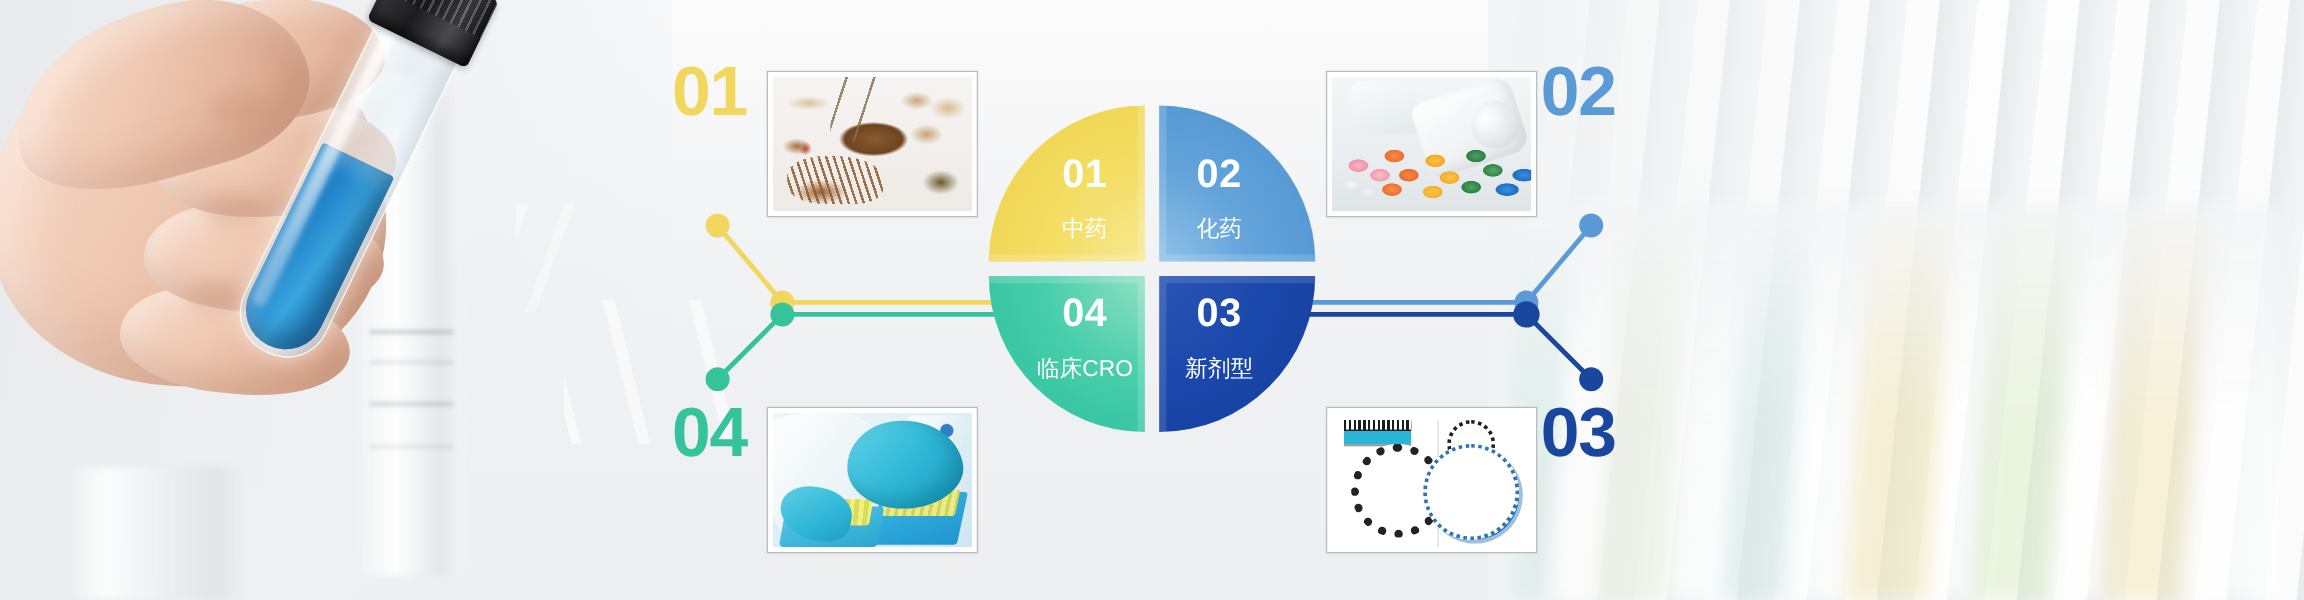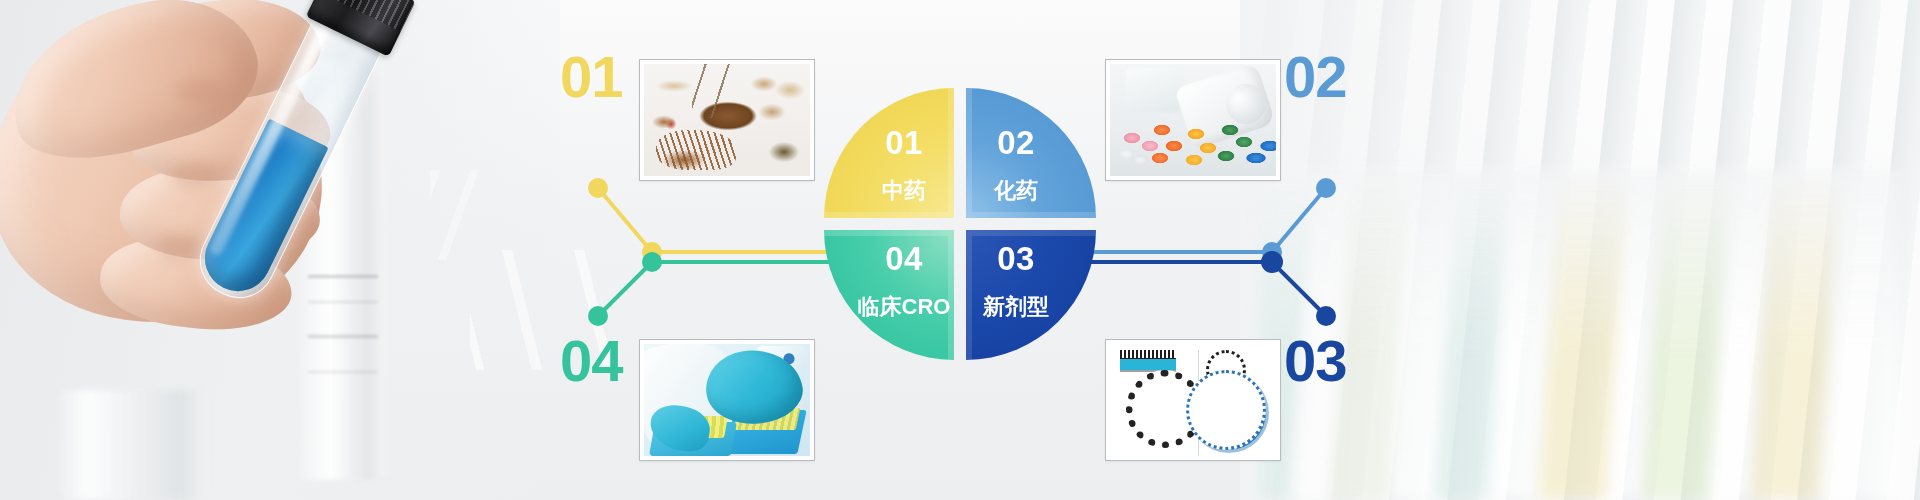--- a/index.html
+++ b/index.html
@@ -169,21 +169,21 @@
   
   #wheel{
     position:absolute;left:824px;top:88px;width:272px;height:272px;
   }
   .quad{
     position:absolute;width:130px;height:130px;overflow:hidden;
     display:flex;flex-direction:column;align-items:center;justify-content:center;
     color:#ffffff;box-sizing:border-box;
   }
   .quad .qnum{font-size:33px;font-weight:bold;line-height:1;letter-spacing:.5px;}
-  .quad .qlabel{font-size:22px;margin-top:21px;line-height:1;font-weight:bold;}
+  .quad .qlabel{font-size:19px;margin-top:21px;line-height:1;}
   #q1{left:0;top:0;border-radius:130px 0 0 0;
       background:radial-gradient(circle at 100% 100%,#f7e890 0%,#f3dd63 45%,#eed046 100%);
       box-shadow:inset -6px -6px 0 0 rgba(255,255,255,.18);}
   #q2{left:142px;top:0;border-radius:0 130px 0 0;
       background:radial-gradient(circle at 0% 100%,#8fc1e8 0%,#62a3da 42%,#4b91cf 100%);
       box-shadow:inset 6px -6px 0 0 rgba(255,255,255,.16);}
   #q4{left:0;top:142px;border-radius:0 0 0 130px;
       background:radial-gradient(circle at 100% 0%,#8fe0c2 0%,#48ceab 45%,#29be99 100%);
       box-shadow:inset -6px 6px 0 0 rgba(255,255,255,.18);}
   #q3{left:142px;top:142px;border-radius:0 0 130px 0;

